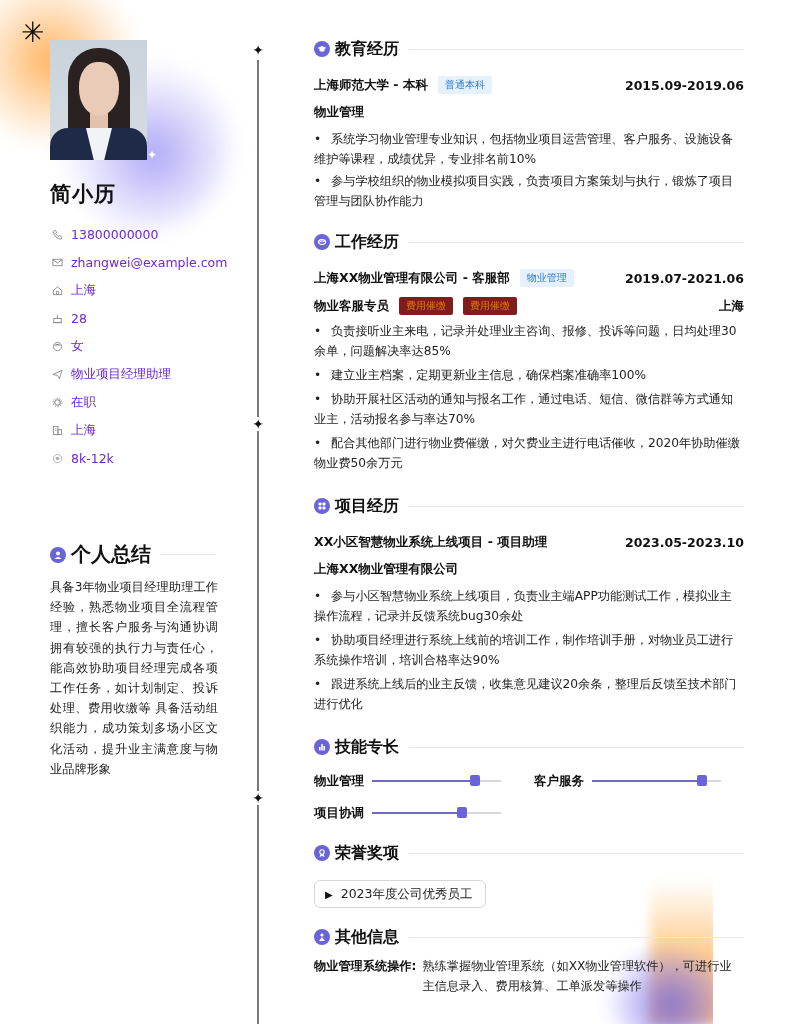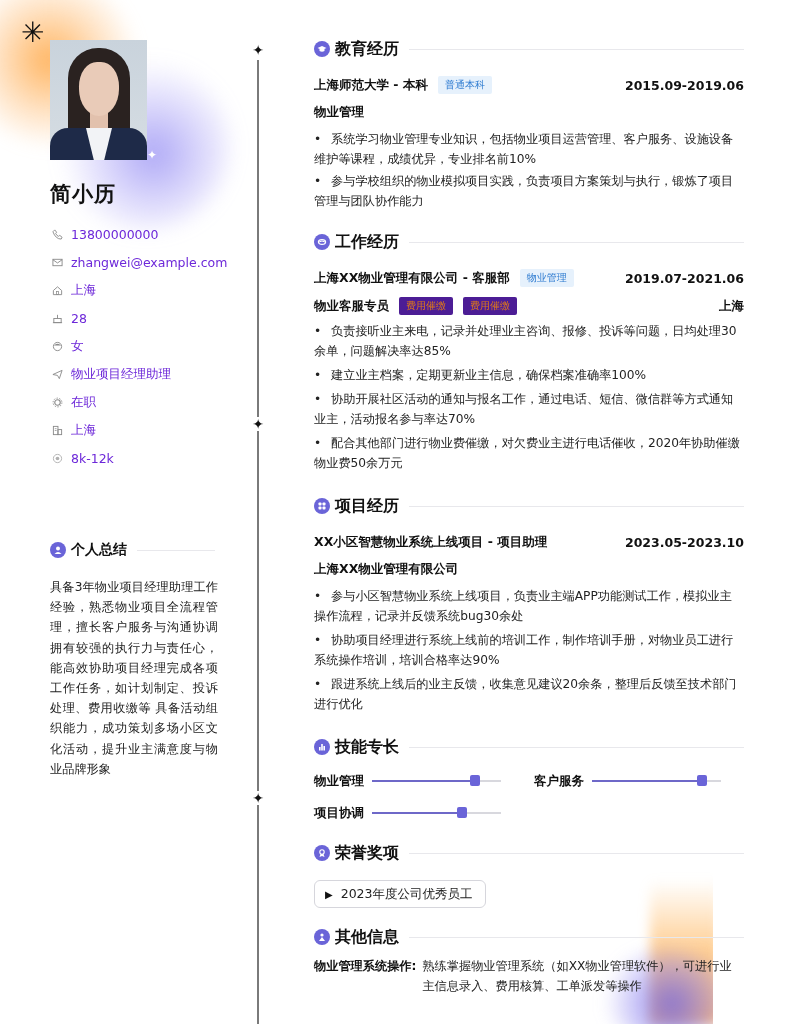--- a/index.html
+++ b/index.html
@@ -30,36 +30,36 @@
   .name { position: absolute; left: 50px; top: 180px; font-size: 21px; font-weight: bold; color: #111; letter-spacing: 1px; }
 
   .contact-list { position: absolute; left: 50px; top: 220px; width: 190px; }
   .contact-item { display: flex; align-items: center; height: 28px; font-size: 12.5px; color: #6d28d9; }
   .contact-item .ci-icon { width: 14px; height: 14px; margin-right: 7px; color: #8a8a8a; display: inline-flex; align-items: center; justify-content: center; }
   .contact-item .ci-icon svg { width: 11px; height: 11px; }
 
   .summary-head { position: absolute; left: 50px; top: 541px; width: 165px; display: flex; align-items: center; }
   .sec-icon { width: 16px; height: 16px; border-radius: 50%; background: #6a64d8; display: inline-flex; align-items: center; justify-content: center; flex: 0 0 16px; }
   .sec-icon svg { width: 10px; height: 10px; }
-  .sec-title { font-size: 14px; font-weight: bold; margin-left: 5px; color: #111; white-space: nowrap; }
+  .sec-title { font-size: 20px; font-weight: bold; margin-left: 5px; color: #111; white-space: nowrap; }
   .sec-line { flex: 1; height: 1px; background: #e8e8ec; margin-left: 10px; }
   .summary-text { position: absolute; left: 50px; top: 577px; width: 168px; font-size: 12.2px; line-height: 20.2px; color: #222; text-align: justify; }
 
   .timeline { position: absolute; left: 257px; top: 60px; width: 2px; height: 964px; background: #7a7a7a; }
   .tl-star { position: absolute; width: 14px; height: 14px; left: 251px; color: #111; font-size: 14px; line-height: 14px; text-align: center; background: #fff; }
 
   .main { position: absolute; left: 314px; top: 38px; width: 430px; }
   .sec-head { display: flex; align-items: center; height: 22px; }
   .sec-head .sec-title { font-size: 16px; }
   .row { display: flex; align-items: center; justify-content: space-between; font-size: 12.5px; }
   .row-left { display: flex; align-items: center; font-weight: bold; color: #111; }
   .row-right { font-weight: bold; color: #111; }
   .tag { display: inline-block; font-size: 10px; font-weight: normal; padding: 1px 7px; margin-left: 10px; border-radius: 2px; line-height: 16px; }
   .tag-blue { background: #e6f1fc; color: #2c7ad0; }
-  .tag-orange { background: #4c1d95; color: #e07a18; }
+  .tag-orange { background: #7f1d1d; color: #e07a18; }
   .subline { font-size: 12.5px; font-weight: bold; color: #111; }
   .bullets { list-style: none; }
   .bullets li { font-size: 12.2px; line-height: 20px; color: #222; position: relative; text-indent: 0; }
   .bullets li .b-dot { display: inline-block; width: 17px; }
 
   .skills { display: grid; grid-template-columns: 220px 210px; row-gap: 10px; margin-top: 12px; }
   .skill { display: flex; align-items: center; height: 22px; font-size: 12.5px; font-weight: bold; color: #111; }
   .skill-bar { position: relative; width: 129px; height: 2px; background: #d8d8de; margin-left: 8px; }
   .skill-fill { position: absolute; left: 0; top: 0; height: 2px; background: #6e68c8; }
   .skill-knob { position: absolute; top: -5px; width: 10px; height: 11px; background: #6a64d8; border-radius: 2px; }

